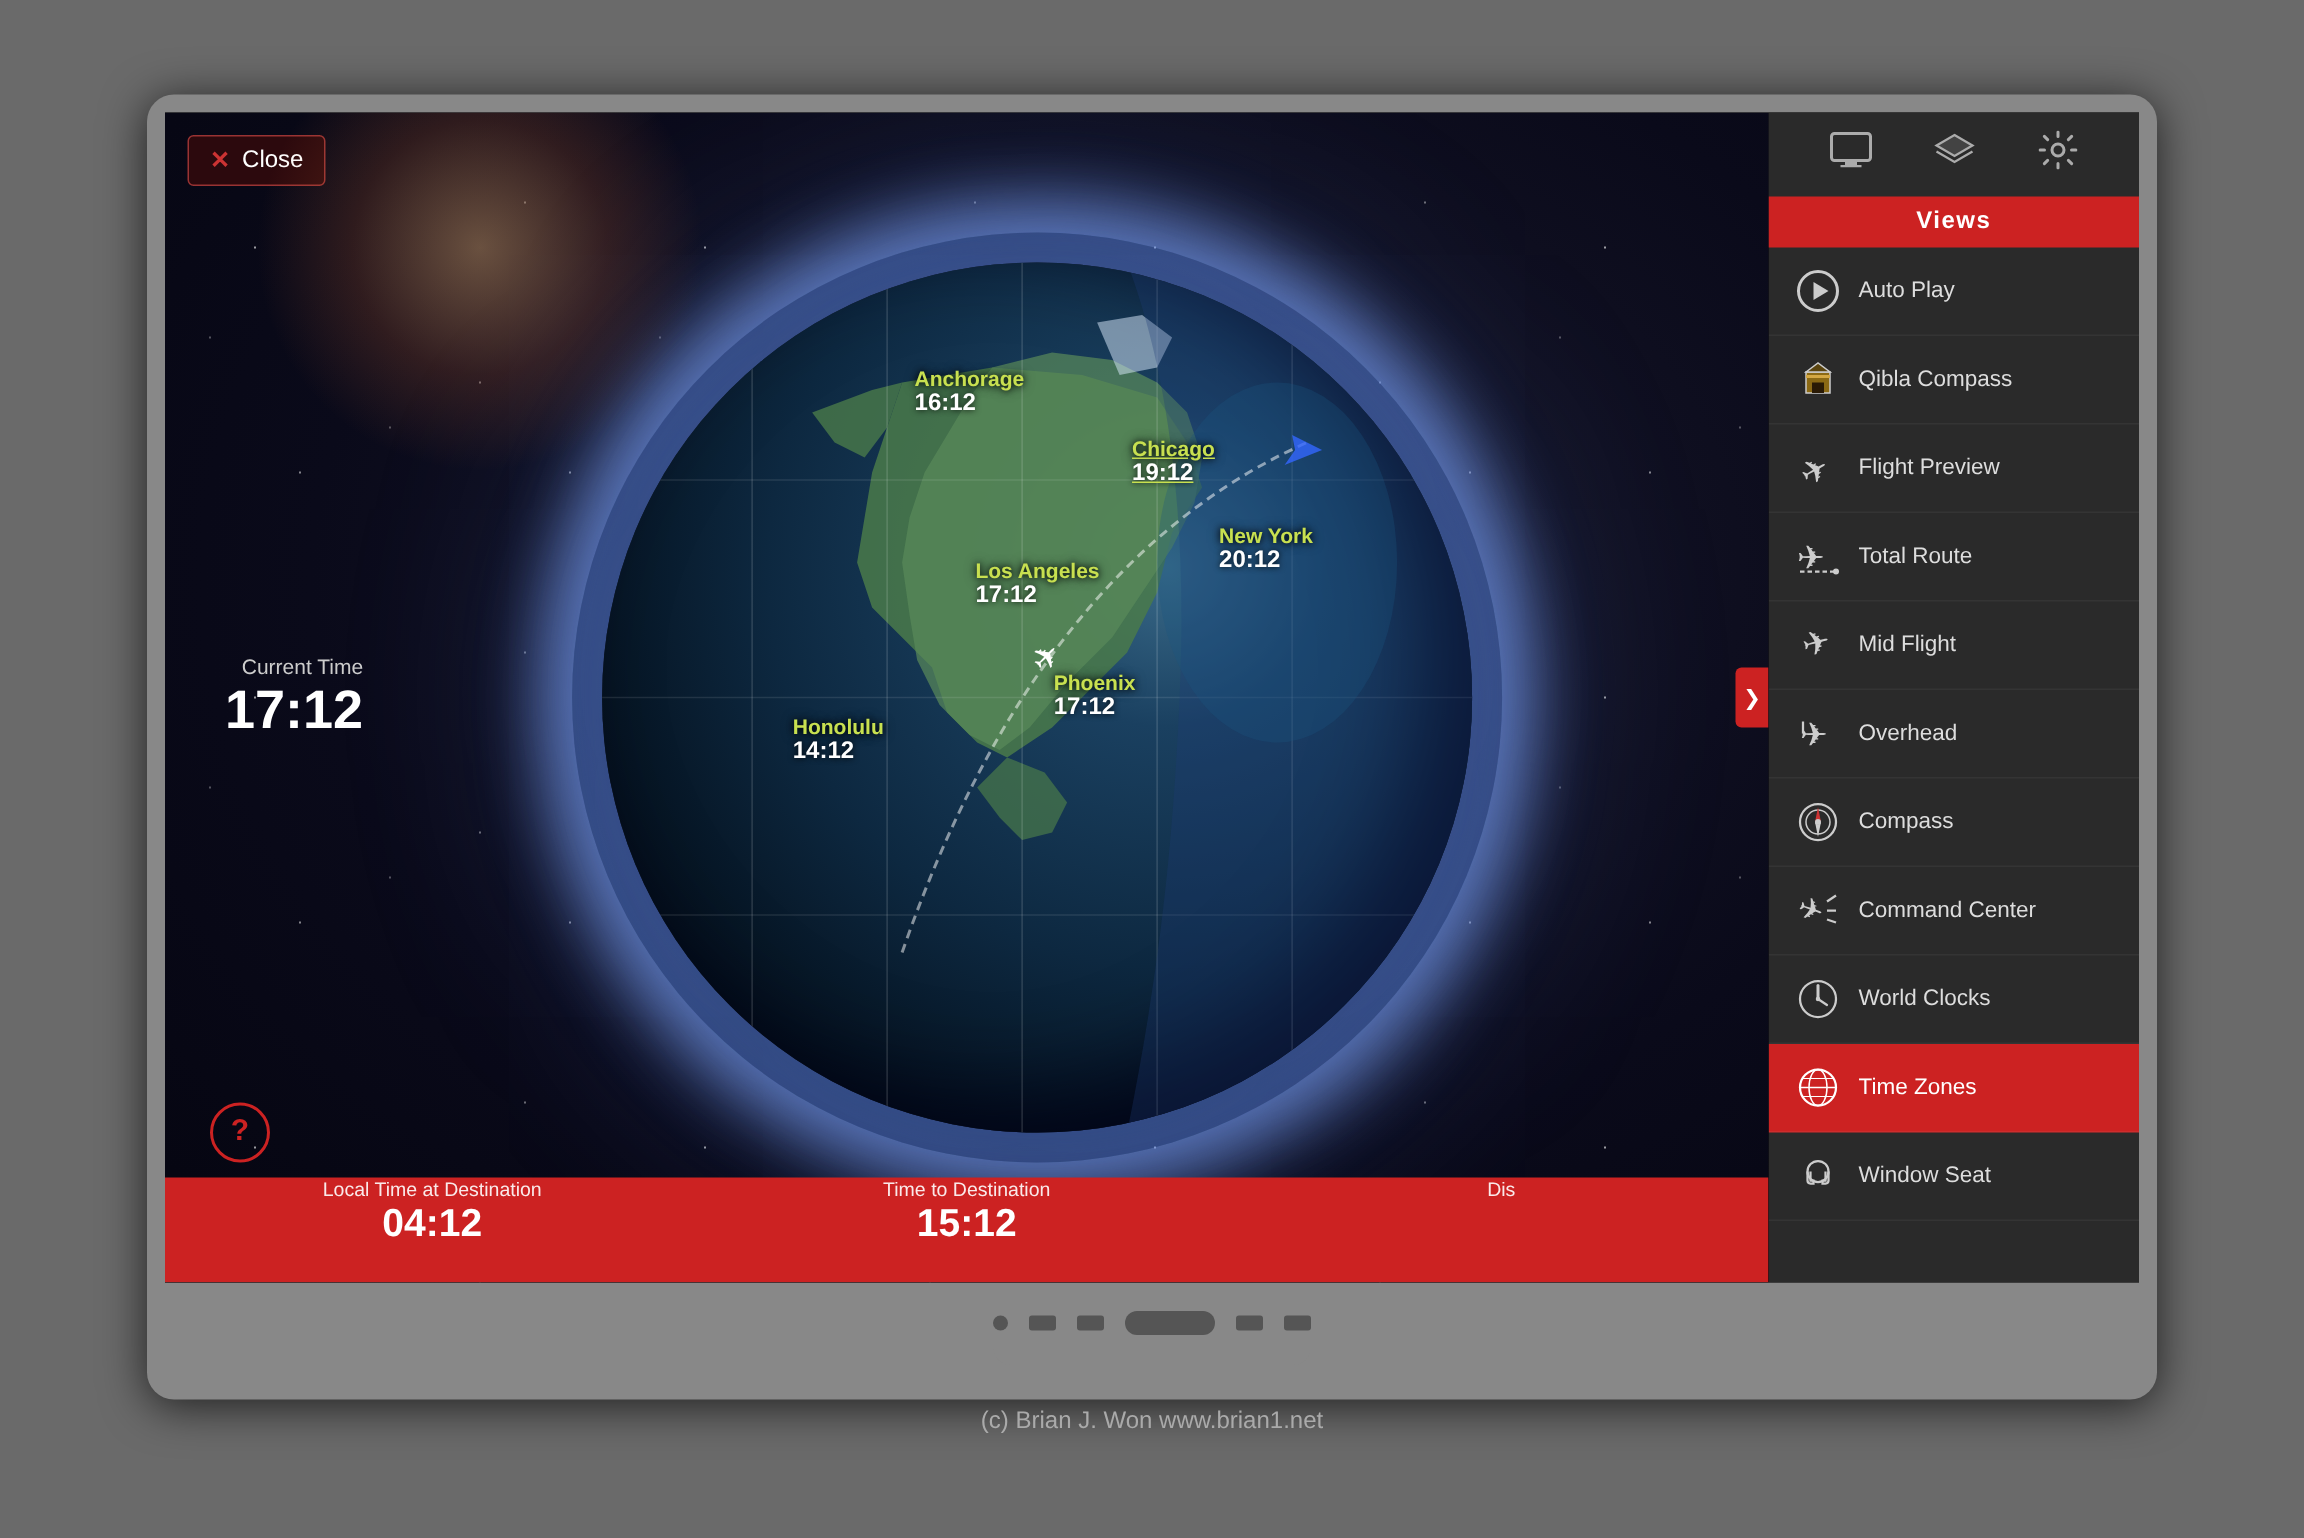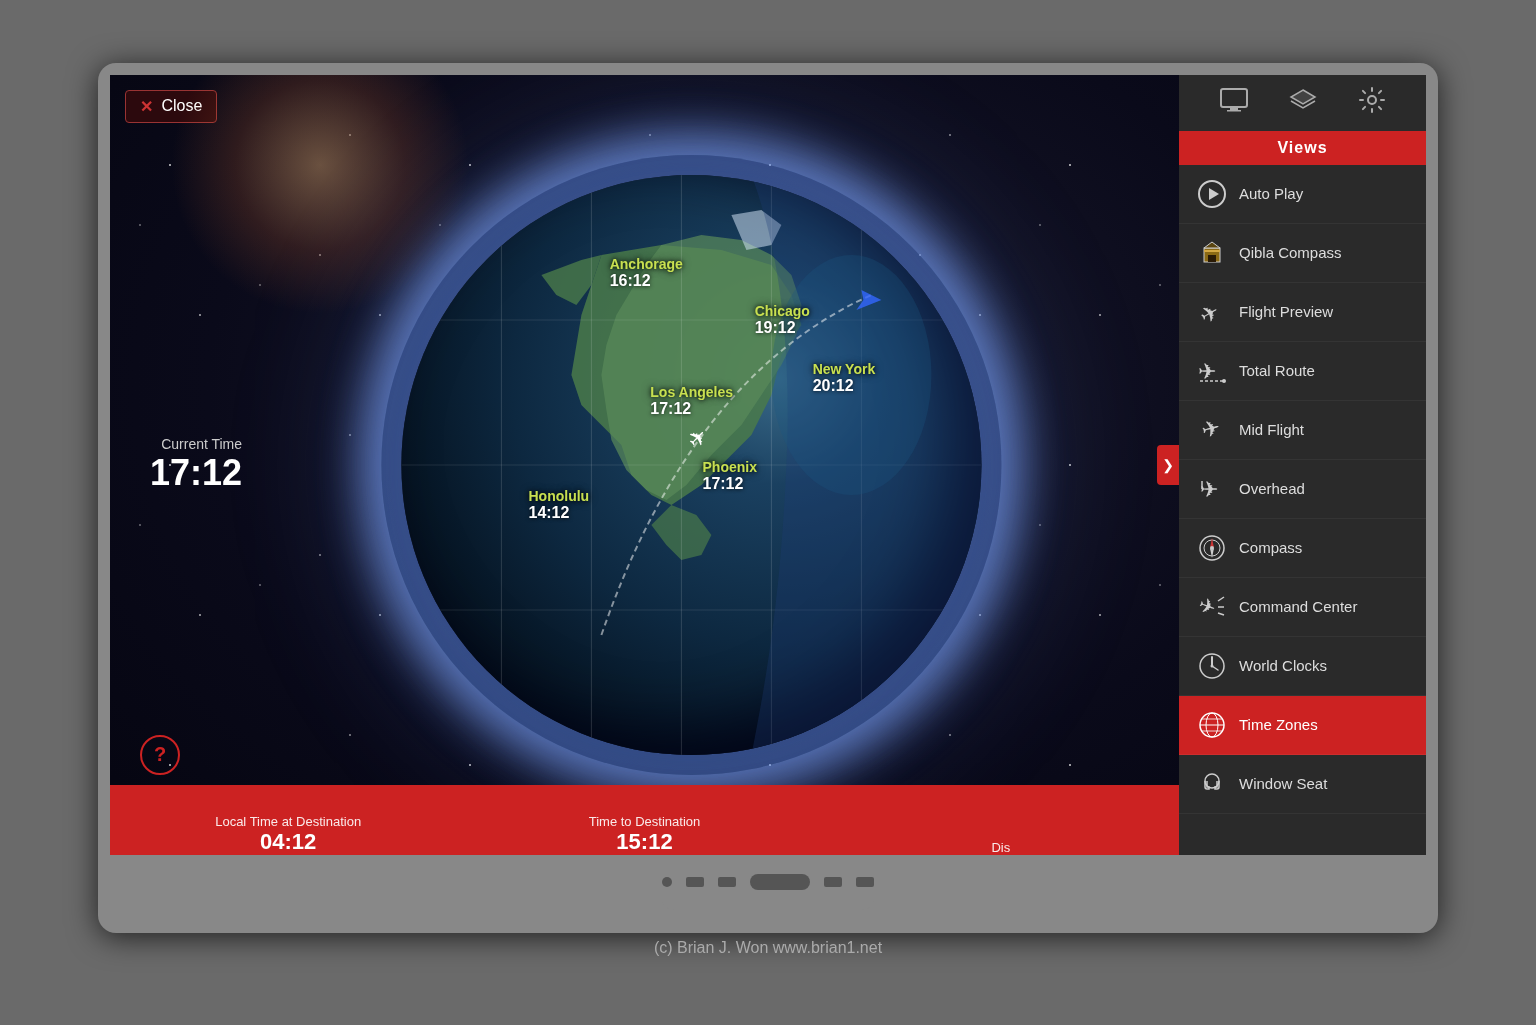--- a/index.html
+++ b/index.html
@@ -117,21 +117,20 @@
     }
 
     
     .city-label {
       position: absolute;
       color: #c8e050;
       font-size: 14px;
       font-weight: bold;
       text-shadow: 0 0 4px rgba(0,0,0,0.9), 0 0 8px rgba(0,0,0,0.7);
       white-space: nowrap;
-      margin-top: 12px;
     }
 
     .city-time {
       color: #ffffff;
       font-size: 16px;
       font-weight: bold;
       display: block;
       text-shadow: 0 0 4px rgba(0,0,0,0.9);
     }
 
@@ -217,36 +216,36 @@
 
     
     .bottom-bar {
       position: absolute;
       bottom: 0;
       left: 0;
       right: 0;
       height: 70px;
       background: #cc2222;
       display: flex;
-      align-items: flex-end;
+      align-items: flex-start;
     }
 
     .bottom-item {
       flex: 1;
       text-align: center;
       color: white;
     }
 
     .bottom-item-label {
       font-size: 13px;
       opacity: 0.9;
     }
 
     .bottom-item-value {
-      font-size: 22px;
+      font-size: 26px;
       font-weight: bold;
     }
 
     
     .right-panel {
       width: 247px;
       background: #2a2a2a;
       display: flex;
       flex-direction: column;
       flex-shrink: 0;
@@ -408,21 +407,21 @@
 
             <path d="M200,460 Q290,200 470,120" stroke="rgba(255,255,255,0.5)" stroke-width="2" fill="none" stroke-dasharray="6,4"></path>
 
             <polygon points="460,115 480,125 455,135 462,125" fill="#3366ff" opacity="0.8"></polygon>
           </svg>
         </div>
 
         <div class="city-label" style="top:12%;left:36%;">
           Anchorage<span class="city-time">16:12</span>
         </div>
-        <div class="city-label" style="top:20%;left:61%;">
+        <div class="city-label" style="top:20%;left:61%;text-decoration:underline;">
           Chicago<span class="city-time">19:12</span>
         </div>
         <div class="city-label" style="top:34%;left:43%;">
           Los Angeles<span class="city-time">17:12</span>
         </div>
         <div class="city-label" style="top:30%;left:71%;">
           New York<span class="city-time">20:12</span>
         </div>
         <div class="city-label" style="top:52%;left:22%;">
           Honolulu<span class="city-time">14:12</span>

